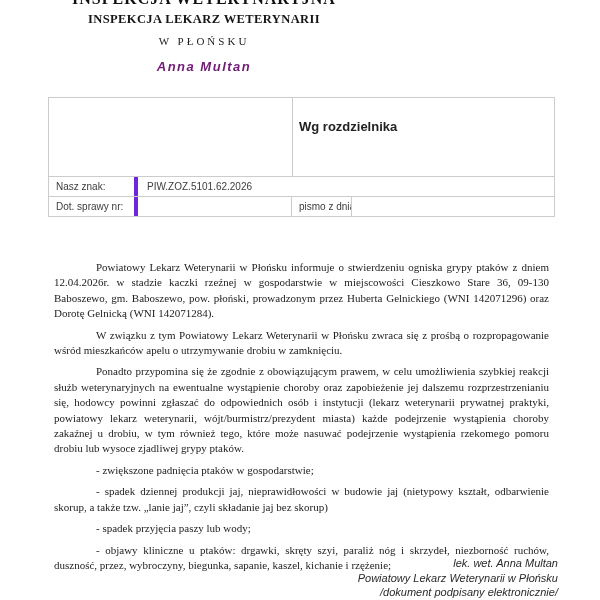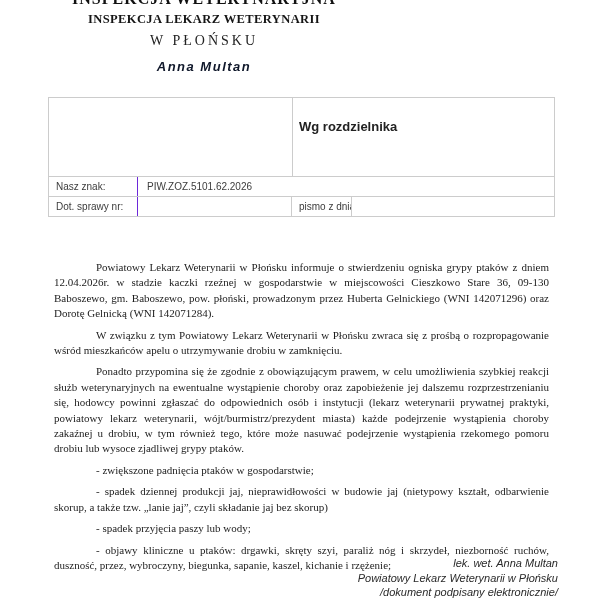--- a/index.html
+++ b/index.html
@@ -26,51 +26,51 @@
     white-space: nowrap;
   }
   .lh-title {
     margin-top: 5px;
     font-weight: bold; font-size: 12.5px; line-height: 13px;
     letter-spacing: 0.4px; color: #151515;
     white-space: nowrap;
   }
   .lh-city {
     margin-top: 9px;
-    font-size: 14px; line-height: 12px;
+    font-size: 11px; line-height: 12px;
     letter-spacing: 3px; color: #222;
     white-space: nowrap;
   }
   .lh-officer {
     margin-top: 13px;
     font-family: "Liberation Sans", sans-serif;
     font-weight: bold; font-style: italic;
     font-size: 13px; line-height: 14px; letter-spacing: 1.5px;
-    color: #0f172a; white-space: nowrap;
+    color: #701a75; white-space: nowrap;
   }
 
   
   .ref-table {
     position: absolute; left: 48px; top: 97px; width: 505px;
     border: 1px solid #cccccc;
     font-family: "Liberation Sans", sans-serif;
     color: #3c3c3c;
   }
   .ref-row { display: flex; }
   .ref-row + .ref-row { border-top: 1px solid #cccccc; }
   .rt-top { height: 78px; }
   .rt-addr-left { width: 243px; border-right: 1px solid #cccccc; }
   .rt-addr-right { flex: 1; }
   .addressee {
     padding: 21px 0 0 6px;
     font-weight: bold; font-size: 13px; color: #222;
   }
   .rt-small { height: 19px; font-size: 10px; line-height: 19px; }
   .cell { overflow: hidden; white-space: nowrap; }
-  .c-label { width: 89px; border-right: 1px solid #6d28d9; padding-left: 7px; box-sizing: border-box; }
+  .c-label { width: 89px; border-right: 4px solid #6d28d9; padding-left: 7px; box-sizing: border-box; }
   .c-value { flex: 1; padding-left: 9px; }
   .c-empty1 { width: 154px; border-right: 1px solid #cccccc; box-sizing: border-box; }
   .c-pismo { width: 60px; border-right: 1px solid #cccccc; padding-left: 7px; box-sizing: border-box; }
   .c-rest { flex: 1; }
 
   
   .doc-body {
     position: absolute; left: 48px; top: 254px; width: 507px;
     font-family: "Liberation Serif", serif;
     font-size: 11px; line-height: 15.4px;

